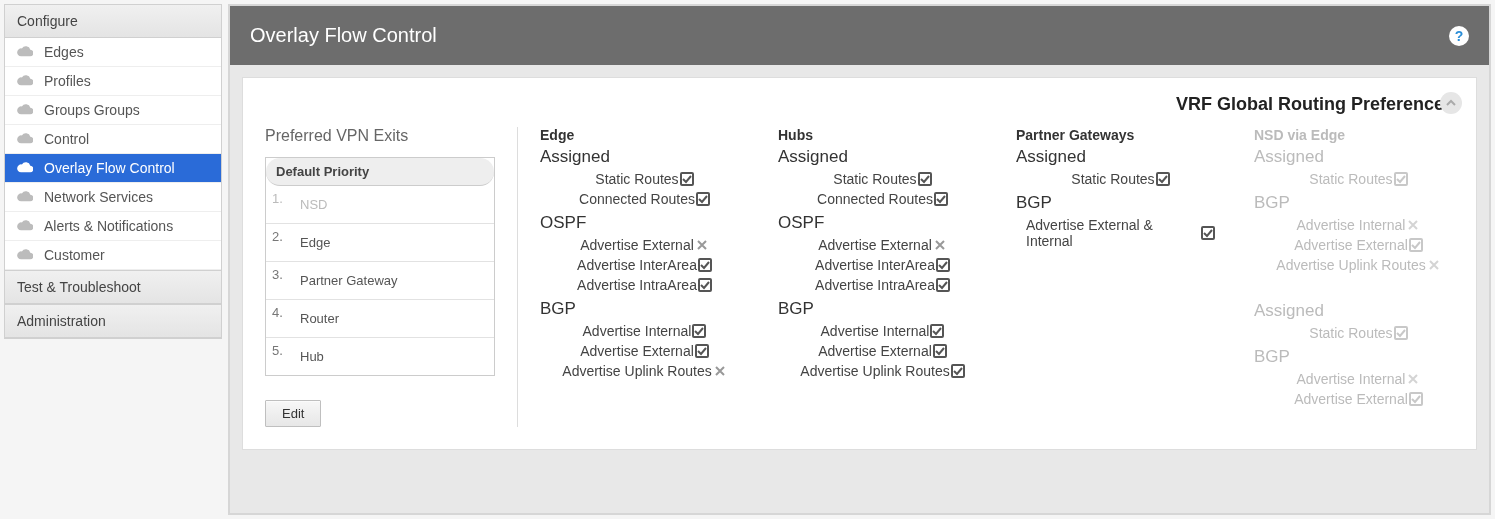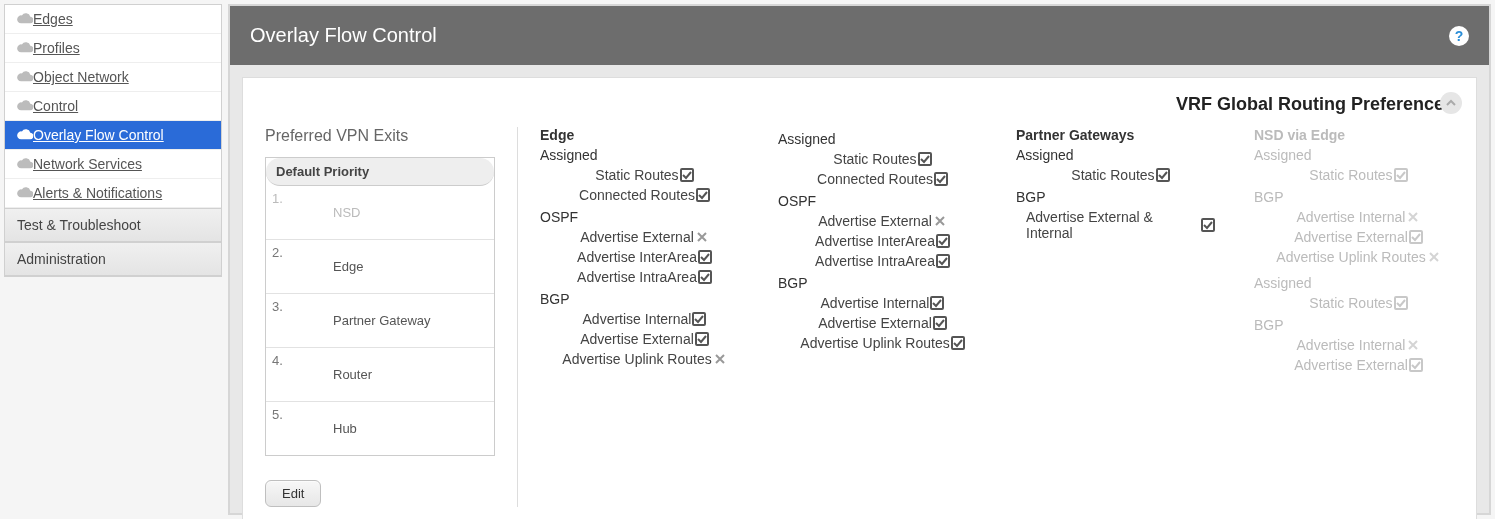--- a/index.html
+++ b/index.html
@@ -32,27 +32,26 @@
     border-bottom: 1px solid #d0d0d0;
     padding: 8px 12px;
     font-size: 14px;
     color: #444;
     cursor: pointer;
   }
   .section-header:not(:first-child){ border-top:1px solid #d0d0d0;}
   .nav-item {
     display: flex;
     align-items: center;
-    gap: 0;
+    gap: 11px;
     padding: 6px 12px;
     font-size: 14px;
     color: #555;
     border-bottom: 1px solid #eee;
     cursor: pointer;
-    text-decoration: underline;
   }
   .nav-item.active {
     background: #2a6bd8;
     color: #fff;
   }
   .cloud-icon svg { width:16px; height:12px; }
   .nav-item .cloud-icon path { fill:#bcbcbc; }
   .nav-item.active .cloud-icon path { fill:#fff; }
   
   .main {
@@ -101,84 +100,85 @@
     border:1px solid #ccc; font-size:13px;
   }
   .priority-header {
     background:#eee; padding:6px 10px; font-weight:600; color:#444;
     border-bottom:1px solid #ccc;
     border-radius:14px;
   }
   .priority-row { display:flex; border-bottom:1px solid #e2e2e2; }
   .priority-row:last-child{ border-bottom:none;}
   .priority-row .num { width:28px; padding:5px 6px; color:#777; text-align:left;}
-  .priority-row .name { flex:1; padding:19px 6px; color:#555;margin-left:33px;}
+  .priority-row .name { flex:1; padding:11px 6px; color:#555;}
   .priority-row.disabled .num, .priority-row.disabled .name { color:#bbb; }
   .divider-vert {
     width:1px; background:#ddd; margin:0 22px;
   }
   .flags-area { flex:1; }
   .flags-grid {
     display:flex; gap:38px;
   }
   .flag-col { min-width:200px; }
   .flag-col.disabled { color:#bbb; }
   .col-title { font-weight:700; font-size:14px; margin-bottom:4px; }
-  .group-label { font-size:14px; margin:4px 0 2px 0; color:#333;}
+  .group-label { font-size:17px; margin:4px 0 2px 0; color:#333;}
   .flag-col.disabled .group-label { color:#bbb; }
   .flag-row {
     display:flex; align-items:center; justify-content:center;
     padding:2px 0 2px 10px; font-size:14px; color:#444;
     min-height:20px;
   }
   .flag-col.disabled .flag-row { color:#bbb; }
   .check, .xmark {
     width:16px; display:inline-flex; align-items:center; justify-content:center;
   }
   .check svg{ width:14px; height:14px; stroke:#555; fill:none; stroke-width:2; }
   .flag-col.disabled .check svg{ stroke:#c8c8c8; }
   .xmark svg{ width:12px; height:12px; stroke:#999; stroke-width:2; }
   .flag-col.disabled .xmark svg{ stroke:#d4d4d4; }
   .edit-btn {
     margin-top:24px;
     background:linear-gradient(#f7f7f7,#e7e7e7);
     border:1px solid #bfbfbf;
-    border-radius:6px;
+    border-radius:1px;
     padding:5px 16px;
     font-size:13px; color:#333;
     cursor:pointer;
     box-shadow: 0 1px 0 rgba(255,255,255,.6) inset;
   }
   .flag-col + .flag-col.disabled { margin-top:0; }
-  .nsd-stack { display:flex; flex-direction:column; gap:4px; }
+  .nsd-stack { display:flex; flex-direction:column; gap:22px; }
 </style>
 </head>
 <body>
 
 <div class="container">
 
   <div class="sidebar">
+    <div class="section-header">Configure</div>
     <div id="configure-items">
         <div class="nav-item">
           <span class="cloud-icon"><svg viewBox="0 0 24 16">
               <path d="M19 16H6a6 6 0 1 1 1.3-11.9A7 7 0 0 1 20 6a5 5 0 0 1-1 10z"></path>
             </svg></span>
           <span>Edges</span>
         </div>
         <div class="nav-item">
           <span class="cloud-icon"><svg viewBox="0 0 24 16">
               <path d="M19 16H6a6 6 0 1 1 1.3-11.9A7 7 0 0 1 20 6a5 5 0 0 1-1 10z"></path>
             </svg></span>
           <span>Profiles</span>
         </div>
         <div class="nav-item">
           <span class="cloud-icon"><svg viewBox="0 0 24 16">
               <path d="M19 16H6a6 6 0 1 1 1.3-11.9A7 7 0 0 1 20 6a5 5 0 0 1-1 10z"></path>
             </svg></span>
-          <span>Object Network</span>
+          <span>Groups Groups</span>
         </div>
         <div class="nav-item">
           <span class="cloud-icon"><svg viewBox="0 0 24 16">
               <path d="M19 16H6a6 6 0 1 1 1.3-11.9A7 7 0 0 1 20 6a5 5 0 0 1-1 10z"></path>
             </svg></span>
           <span>Control</span>
         </div>
         <div class="nav-item active">
           <span class="cloud-icon"><svg viewBox="0 0 24 16">
               <path d="M19 16H6a6 6 0 1 1 1.3-11.9A7 7 0 0 1 20 6a5 5 0 0 1-1 10z"></path>
@@ -189,20 +189,26 @@
           <span class="cloud-icon"><svg viewBox="0 0 24 16">
               <path d="M19 16H6a6 6 0 1 1 1.3-11.9A7 7 0 0 1 20 6a5 5 0 0 1-1 10z"></path>
             </svg></span>
           <span>Network Services</span>
         </div>
         <div class="nav-item">
           <span class="cloud-icon"><svg viewBox="0 0 24 16">
               <path d="M19 16H6a6 6 0 1 1 1.3-11.9A7 7 0 0 1 20 6a5 5 0 0 1-1 10z"></path>
             </svg></span>
           <span>Alerts &amp; Notifications</span>
+        </div>
+        <div class="nav-item">
+          <span class="cloud-icon"><svg viewBox="0 0 24 16">
+              <path d="M19 16H6a6 6 0 1 1 1.3-11.9A7 7 0 0 1 20 6a5 5 0 0 1-1 10z"></path>
+            </svg></span>
+          <span>Customer</span>
         </div>
       </div>
     <div class="section-header">Test &amp; Troubleshoot</div>
     <div class="section-header">Administration</div>
   </div>
 
   <div class="main">
     <div class="page-header">
       <span>Overlay Flow Control</span>
       <span class="help-icon">?</span>
@@ -317,20 +323,21 @@
                 <div class="flag-row">
                   <span>Advertise Uplink Routes</span>
                   <span class="xmark">
                     <svg viewBox="0 0 12 12">
                       <path d="M2 2 L10 10 M10 2 L2 10"></path>
                     </svg>
                   </span>
                 </div>
               </div>
               <div class="flag-col">
+                <div class="col-title">Hubs</div>
                 <div class="group-label">Assigned</div>
                 <div class="flag-row">
                   <span>Static Routes</span>
                   <span class="check">
                     <svg viewBox="0 0 14 14">
                       <rect x="1" y="1" width="12" height="12" rx="1"></rect>
                       <path d="M3 7 L6 10 L11 4"></path>
                     </svg>
                   </span>
                 </div>

